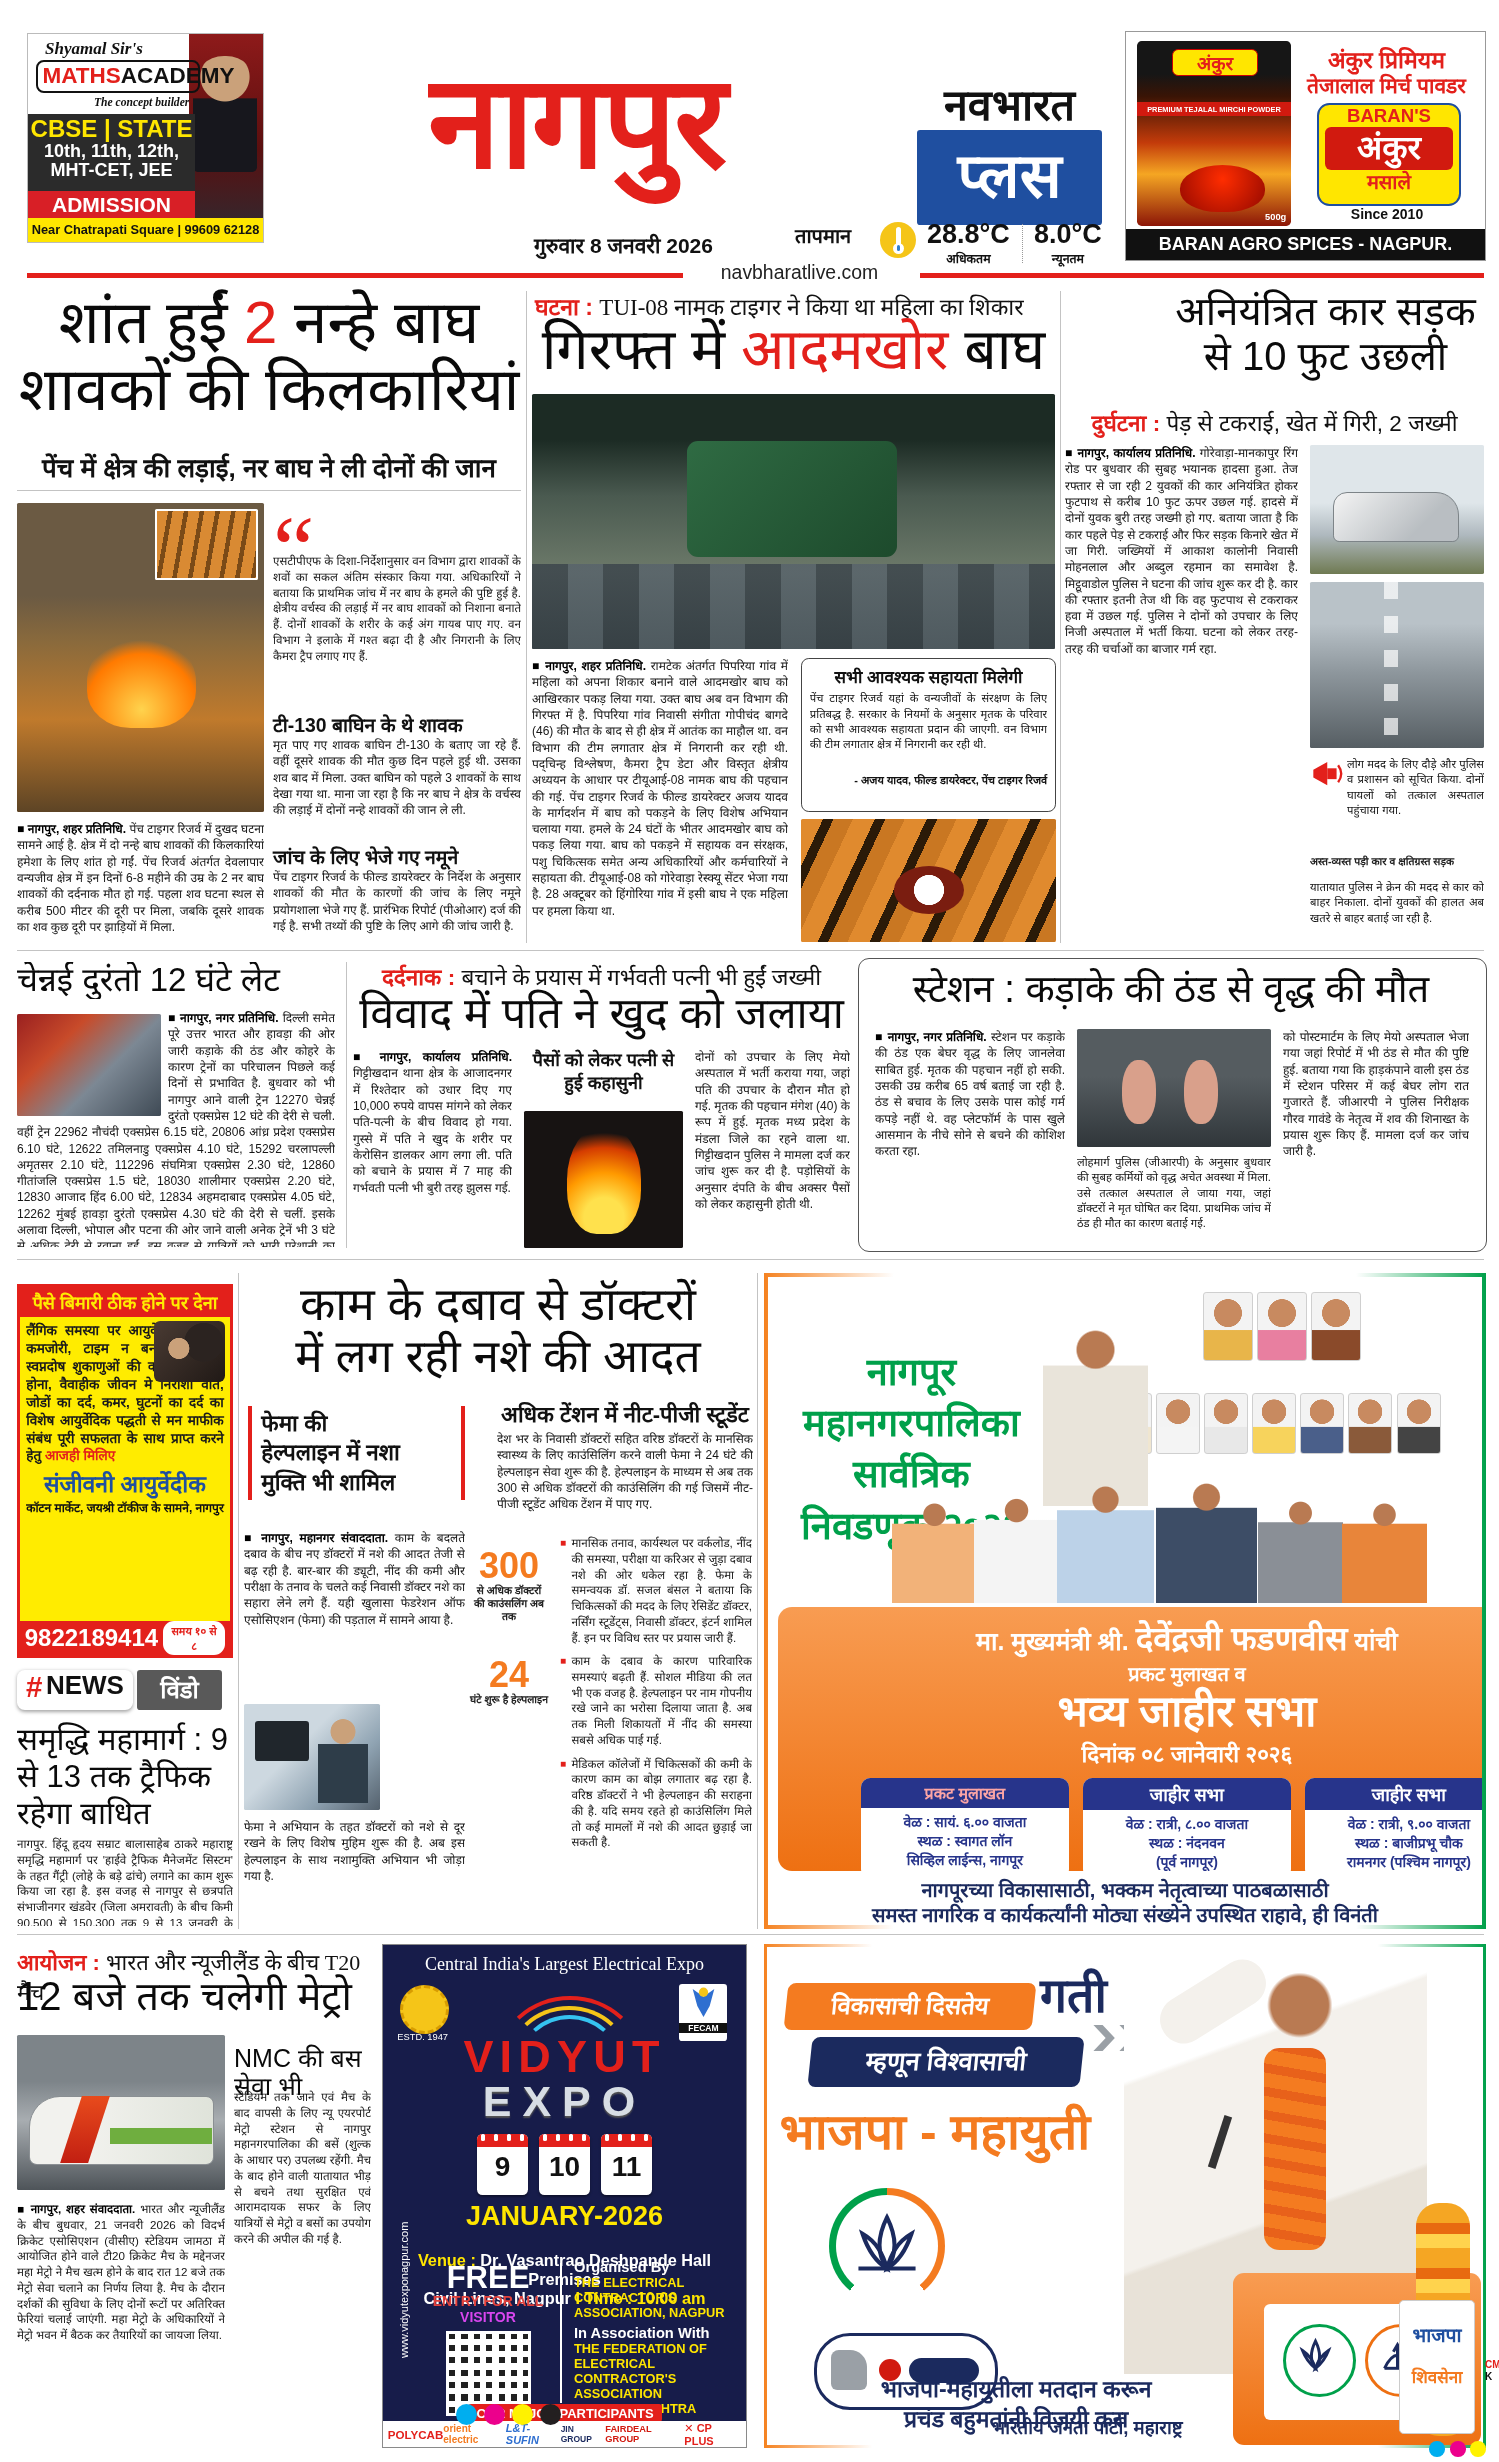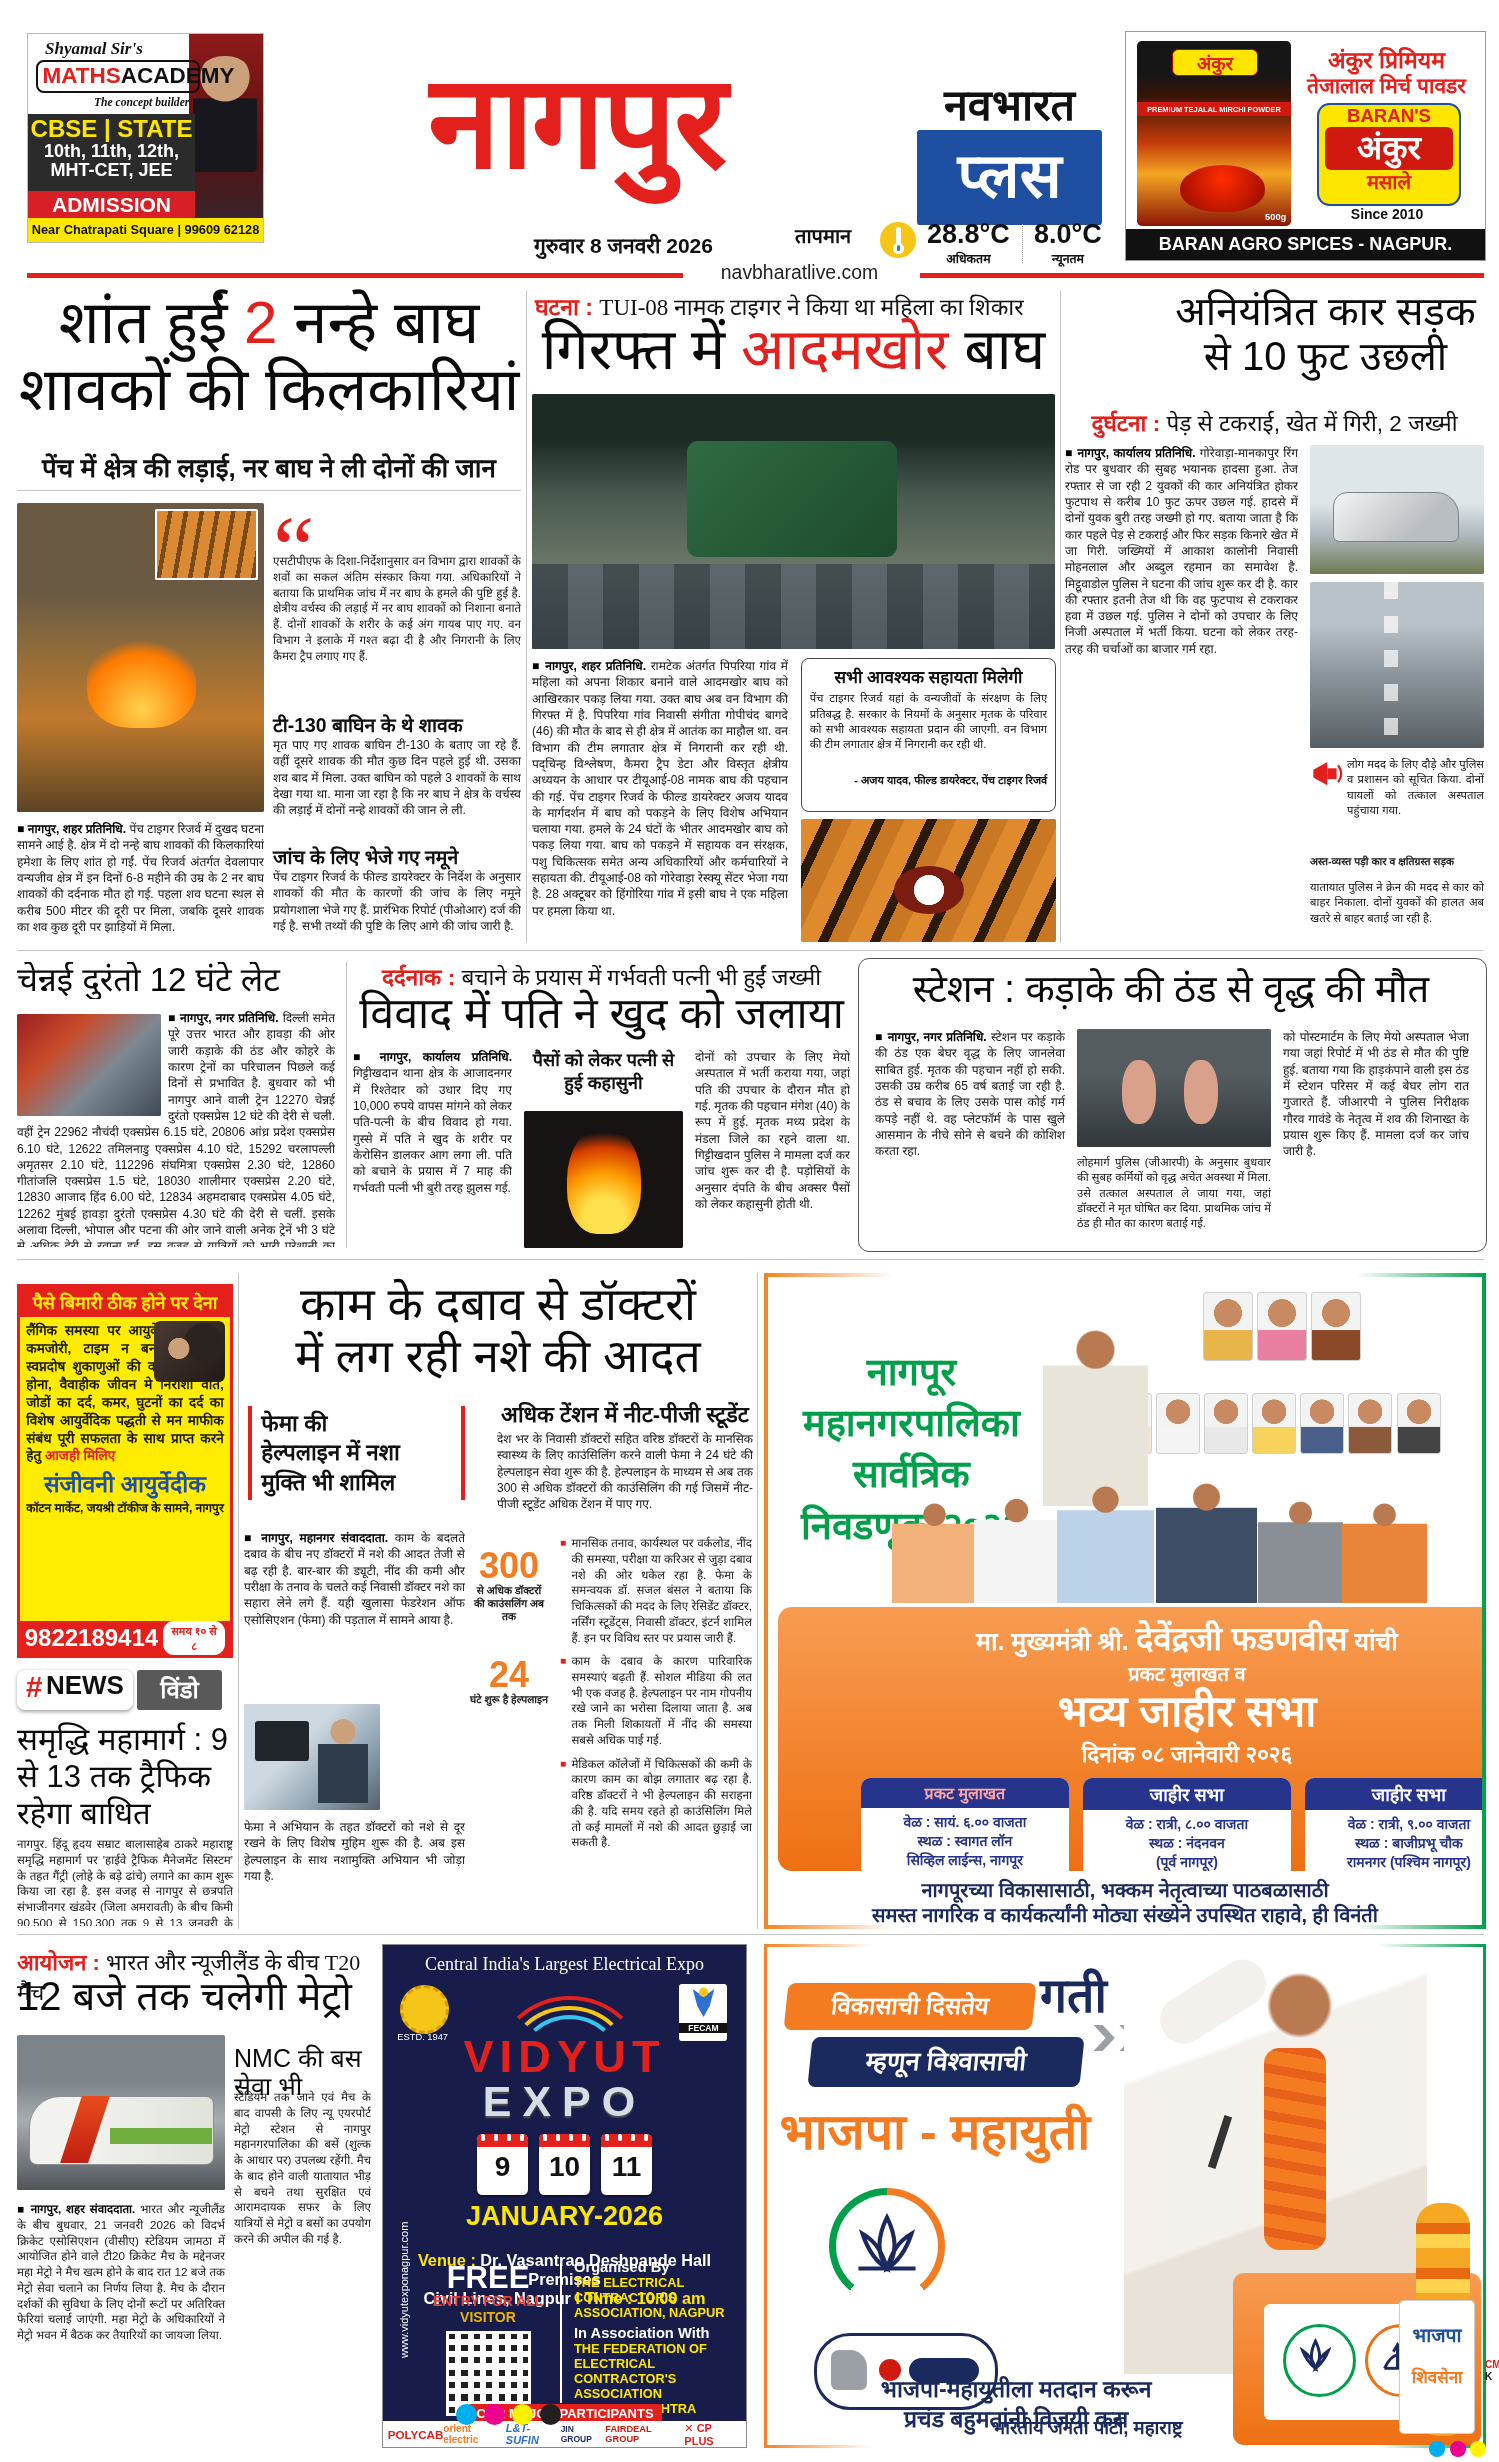--- a/index.html
+++ b/index.html
@@ -432,21 +432,21 @@
       <span>Dr. Vasantrao Deshpande Hall Premises</span>
     </div>
     <div class="ctr b" style="font-size:16.3px;">
       <span>Civil Lines, Nagpur</span>
       <span style="color:#ffe600;">I Time : 10.00 am</span>
     </div>
     <div class="abs" style="left:-45px;top:341px;font-size:11px;transform:rotate(-90deg);transform-origin:center;width:132px;text-align:center;">www.vidyutexponagpur.com</div>
     <div class="abs ctr" style="left:47px;top:317px;width:116px;">
       <div class="b" style="font-size:31px;line-height:1;">FREE</div>
       <div class="b" style="color:#e3413b;font-size:14px;">ENTRY FOR ALL</div>
-      <div class="b" style="color:#eab308;font-size:14px;">VISITOR</div>
+      <div class="b" style="color:#d946ef;font-size:14px;">VISITOR</div>
       <div class="qr" style="margin:6.2px auto 0;"></div>
     </div>
     <i class="abs" style="left:177px;top:318px;width:1.6px;height:140px;background:#fff;"></i>
     <div class="abs" style="left:191px;top:314px;width:163px;">
       <div class="b" style="font-size:14.7px;">Organised By</div>
       <div class="b" style="color:#ffe600;font-size:12.8px;">THE ELECTRICAL CONTRACTOR'S</div>
       <div class="b" style="color:#ffe600;font-size:12.8px;">ASSOCIATION, NAGPUR</div>
       <div class="b" style="font-size:14.7px;margin-top:4.7px;">In Association With</div>
       <div class="b" style="color:#ffe600;font-size:12.8px;">THE FEDERATION OF ELECTRICAL</div>
       <div class="b" style="color:#ffe600;font-size:12.8px;">CONTRACTOR'S ASSOCIATION</div>

